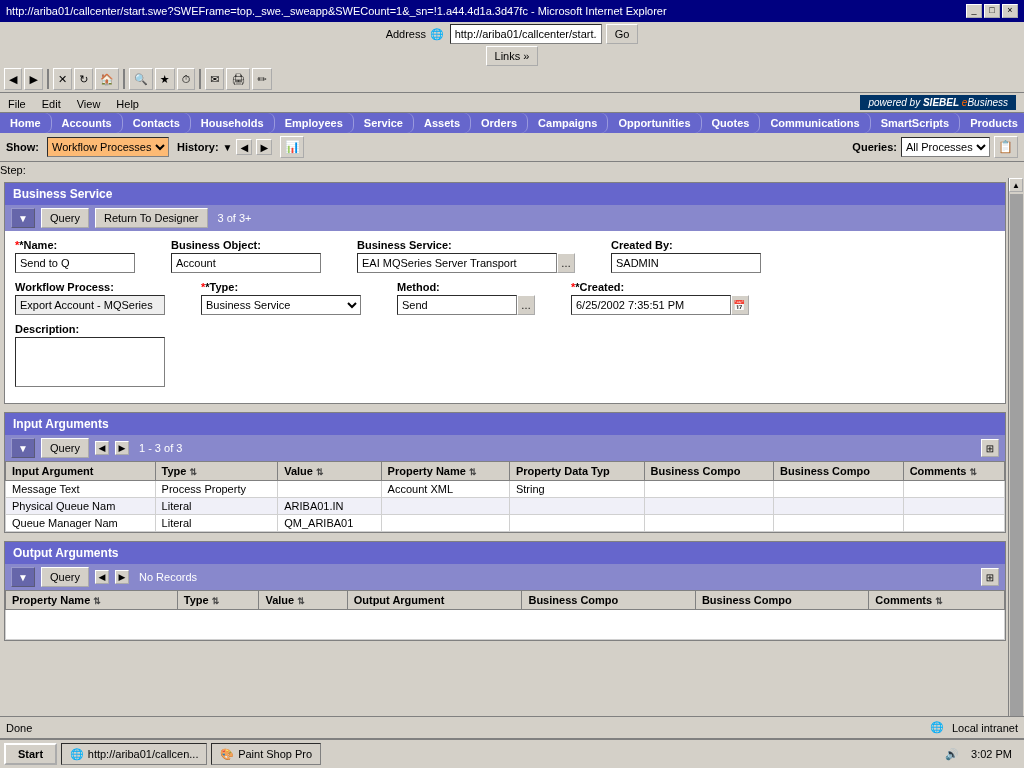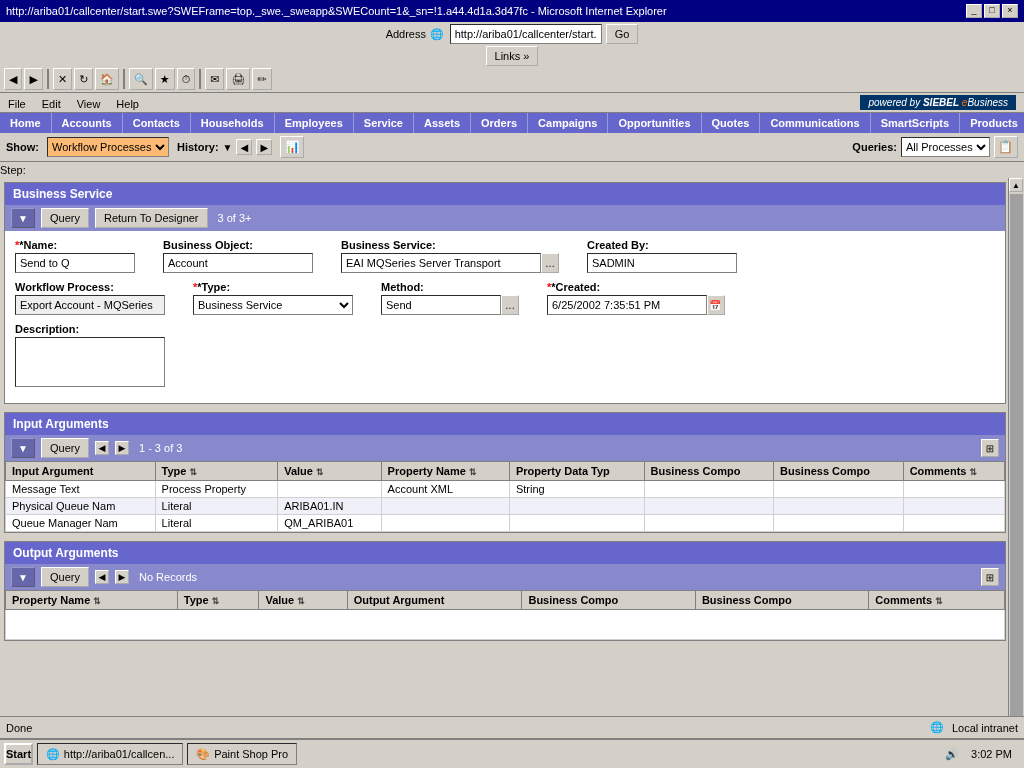--- a/index.html
+++ b/index.html
@@ -37,20 +37,21 @@
     
     .nav-tabs { display: flex; background: #6666cc; }
     .nav-tab {
       padding: 4px 10px;
       color: white;
       font-size: 11px;
       cursor: pointer;
       border-right: 1px solid #9999dd;
       white-space: nowrap;
       font-weight: bold;
+      border-radius: 7px;
     }
 
     
     .show-bar { display: flex; align-items: center; padding: 3px 6px; background: #d4d0c8; border-bottom: 1px solid #808080; gap: 8px; }
     .show-label { font-size: 11px; font-weight: bold; }
     .show-select { height: 20px; border: 1px inset #808080; font-size: 11px; background: #fdba74; }
     .history-section { display: flex; align-items: center; gap: 4px; }
     .history-label { font-size: 11px; font-weight: bold; }
     .nav-btn { width: 16px; height: 16px; background: #d4d0c8; border: 1px outset #fff; font-size: 10px; cursor: pointer; display: flex; align-items: center; justify-content: center; }
     .queries-section { display: flex; align-items: center; gap: 4px; margin-left: auto; }
@@ -67,21 +68,21 @@
 
     .panel-toolbar { background: #8888cc; padding: 3px 6px; display: flex; align-items: center; gap: 6px; }
     .toolbar-btn { height: 20px; padding: 0 8px; background: #d4d0c8; border: 1px outset #fff; font-size: 11px; cursor: pointer; }
     .record-count { color: white; font-size: 11px; margin-left: 4px; }
     .nav-arrow { width: 14px; height: 14px; background: #d4d0c8; border: 1px outset #fff; cursor: pointer; display: flex; align-items: center; justify-content: center; font-size: 9px; }
     .expand-btn { margin-left: auto; width: 18px; height: 18px; background: #d4d0c8; border: 1px outset #fff; cursor: pointer; display: flex; align-items: center; justify-content: center; font-size: 10px; }
     .dropdown-btn { width: 24px; height: 20px; background: #6666aa; border: 1px outset #9999cc; cursor: pointer; display: flex; align-items: center; justify-content: center; color: white; font-size: 10px; }
 
     
     .form-body { padding: 8px 10px; background: white; }
-    .form-row { display: flex; gap: 28px; margin-bottom: 8px; align-items: flex-start; }
+    .form-row { display: flex; gap: 36px; margin-bottom: 8px; align-items: flex-start; }
     .form-field { display: flex; flex-direction: column; }
     .field-label { font-size: 11px; font-weight: bold; margin-bottom: 2px; }
     .required { color: red; }
     .field-input { height: 20px; border: 1px inset #808080; padding: 0 4px; font-size: 11px; background: white; }
     .field-input-readonly { height: 20px; border: 1px inset #808080; padding: 0 4px; font-size: 11px; background: #eeeeee; }
     .field-select { height: 20px; border: 1px inset #808080; font-size: 11px; background: white; }
     .field-input-medium { width: 150px; }
     .field-input-small { width: 120px; }
     .lookup-btn { width: 18px; height: 20px; background: #d4d0c8; border: 1px outset #fff; cursor: pointer; font-size: 10px; display: inline-flex; align-items: center; justify-content: center; }
     .input-with-btn { display: flex; }
@@ -95,21 +96,21 @@
     tr:nth-child(even) td { background: #f0f0f8; }
     .sort-icon { font-size: 9px; color: #444; }
 
     
     .statusbar { display: flex; align-items: center; background: #d4d0c8; border-top: 1px solid #808080; height: 22px; padding: 0 6px; font-size: 11px; position: fixed; bottom: 30px; left: 0; right: 0; }
     .status-text { flex: 1; }
     .status-right { display: flex; align-items: center; gap: 8px; }
 
     
     .taskbar { display: flex; align-items: center; background: #d4d0c8; border-top: 2px solid #808080; height: 30px; padding: 0 4px; position: fixed; bottom: 0; left: 0; right: 0; gap: 4px; }
-    .start-btn { height: 22px; padding: 0 0; background: #d4d0c8; border: 2px outset #fff; font-size: 11px; font-weight: bold; cursor: pointer; }
+    .start-btn { height: 22px; padding: 0 12px; background: #d4d0c8; border: 2px outset #fff; font-size: 11px; font-weight: bold; cursor: pointer; }
     .taskbar-item { height: 22px; padding: 0 8px; background: #d4d0c8; border: 1px inset #808080; font-size: 11px; cursor: pointer; display: flex; align-items: center; gap: 4px; max-width: 180px; overflow: hidden; white-space: nowrap; }
     .taskbar-time { margin-left: auto; padding: 0 8px; font-size: 11px; }
     .tb-btn { height: 22px; padding: 0 4px; background: #d4d0c8; border: 1px outset #fff; cursor: pointer; font-size: 11px; }
     .tb-separator { width: 2px; height: 20px; background: #808080; margin: 0 2px; }
 
     .step-label { font-size: 11px; padding: 2px 0; background: #d4d0c8; }
 
     .description-field { width: 150px; height: 50px; border: 1px inset #808080; font-size: 11px; background: white; padding: 2px; resize: none; }
 
     

